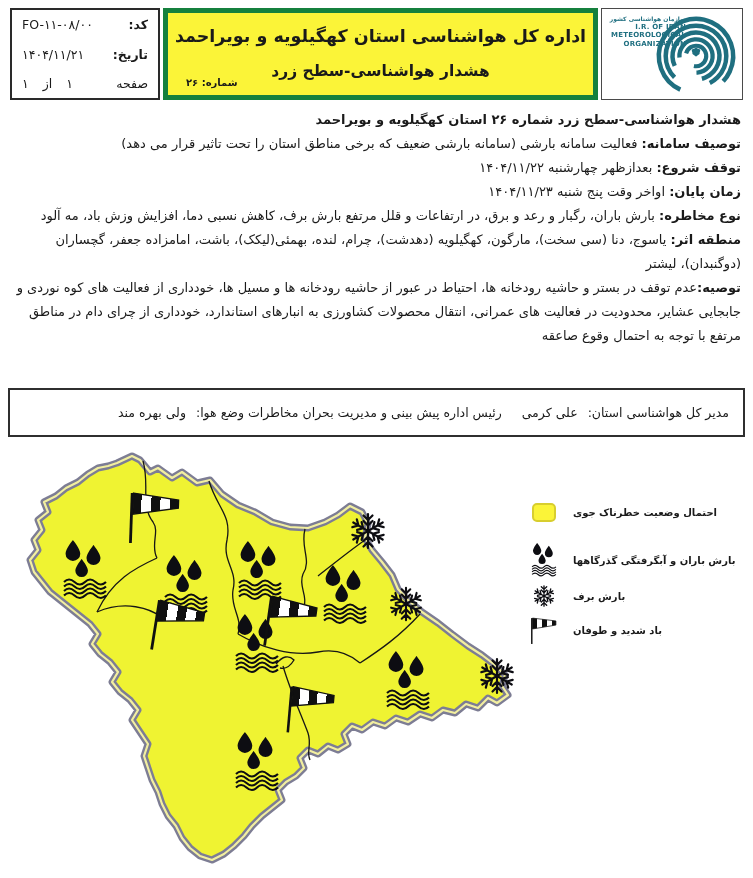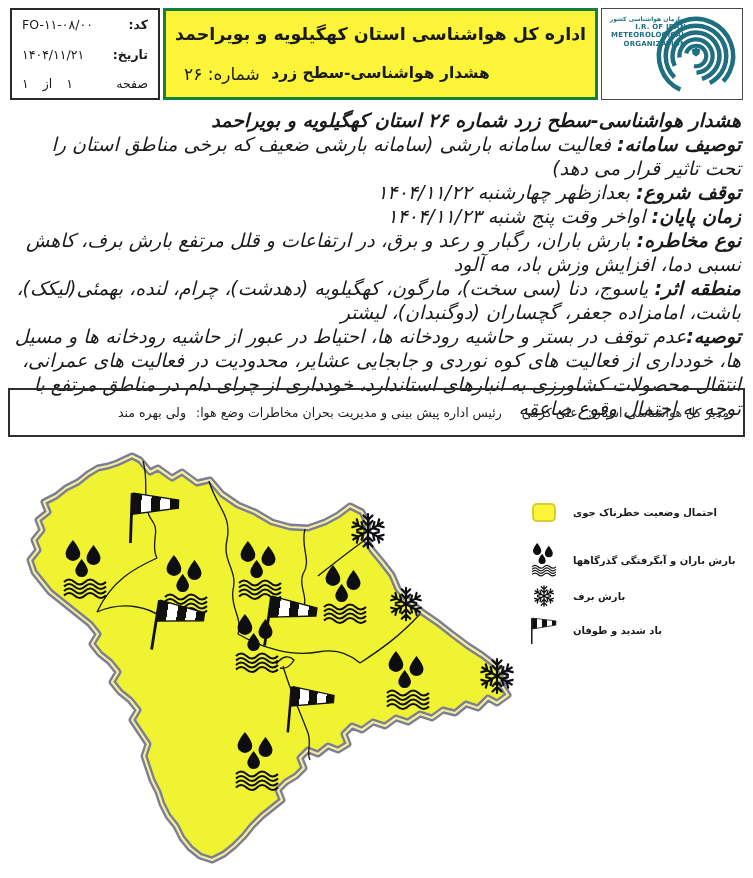--- a/index.html
+++ b/index.html
@@ -14,33 +14,33 @@
   html,body{width:753px;height:878px;background:#fff;overflow:hidden;}
   body{font-family:"DejaVu Sans","Liberation Sans",sans-serif;color:var(--ink);position:relative;}
 
   
   .header{position:absolute;top:8px;left:10px;width:733px;height:92px;display:flex;gap:3px;}
   .meta-box{width:150px;border:2px solid #2a2a2a;background:#fff;padding:7px 10px;direction:rtl;
             display:flex;flex-direction:column;justify-content:space-between;font-size:12.5px;}
   .meta-row{display:flex;justify-content:space-between;align-items:center;}
   .meta-row .lbl{font-weight:bold;}
   .meta-page{word-spacing:10px;}
-  .title-box{flex:1;background:var(--yellow);border:3px solid #15803d;position:relative;text-align:center;direction:rtl;}
+  .title-box{flex:1;background:var(--yellow);border:5px solid #15803d;position:relative;text-align:center;direction:rtl;}
   .org-title{position:absolute;top:13px;right:0;left:0;font-size:17.5px;font-weight:bold;}
   .warn-title{position:absolute;bottom:15px;right:0;left:0;font-size:15.5px;font-weight:bold;}
-  .warn-no{position:absolute;bottom:13px;left:18px;font-size:17px;font-weight:normal;}
+  .warn-no{position:absolute;bottom:7px;left:18px;font-size:10px;font-weight:bold;}
   .logo-box{width:142px;border:1px solid #4a4a4a;background:#fff;position:relative;}
   .logo-text{position:absolute;top:6px;left:6px;width:78px;text-align:right;color:var(--teal);line-height:1.25;}
   .logo-text .fa{font-size:6px;font-weight:bold;}
   .logo-text .en{font-size:7px;font-weight:bold;letter-spacing:.2px;}
   .logo-spiral{position:absolute;right:3px;top:4px;}
 
   
   .doc-body{position:absolute;top:108px;right:12px;left:12px;direction:rtl;
-            font-size:19px;line-height:24px;font-style:italic;}
+            font-size:13px;line-height:24px;}
   .doc-body p{margin:0;}
   .doc-body .lbl{font-weight:bold;}
   .headline{font-weight:bold;margin-bottom:1px;}
 
   
   .sign-box{position:absolute;top:388px;left:8px;width:737px;height:49px;border:2px solid #2f2f2f;
             display:flex;direction:rtl;align-items:center;justify-content:space-between;
             padding:0 14px 0 108px;font-size:12.5px;}
   .sign-item .nm{margin-right:6px;}
 

